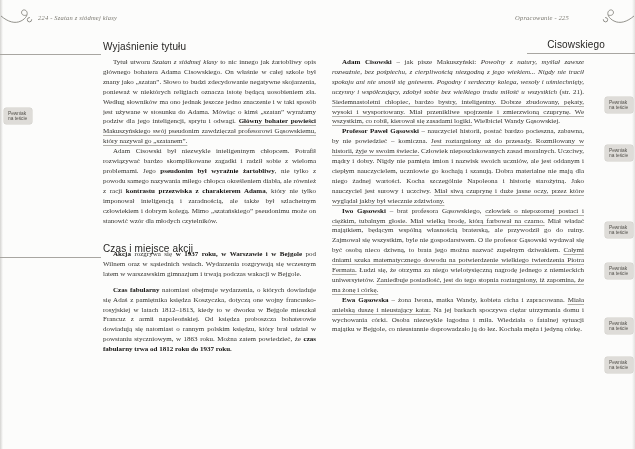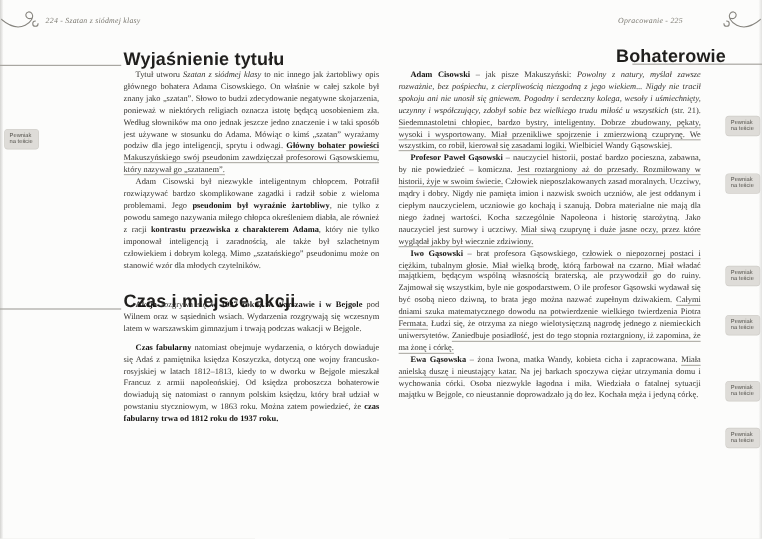--- a/index.html
+++ b/index.html
@@ -21,22 +21,22 @@
   }
   .ph-left{ left:38px; }
   .ph-right{ right:66px; }
 
   .flourish{ position:absolute; top:7px; }
   .fl-left{ left:1px; }
   .fl-right{ right:1px; transform:scaleX(-1); }
 
   .section-heading{
     position:absolute;
-    font-family:"Liberation Sans", sans-serif; font-weight:700;
-    font-size:15px; letter-spacing:.15px; color:#201f1d; white-space:nowrap;
+    font-family:"Liberation Sans", sans-serif; font-weight:400;
+    font-size:10px; letter-spacing:.15px; color:#201f1d; white-space:nowrap;
   }
   .rule{ position:absolute; height:1px; background:#a8a6a1; }
 
   .paras{
     position:absolute; overflow:hidden;
     font-size:7px; line-height:9.9px; color:#32312d;
     text-align:justify; hyphens:auto; -webkit-hyphens:auto;
   }
   .paras p{ margin:0; text-indent:10px; }
   .paras.spaced p + p{ margin-top:6px; }
@@ -87,21 +87,21 @@
     </div>
 
   <div class="rule" style="left:0; top:257px; width:101px"></div>
   <div class="section-heading" style="left:103px; top:243px">Czas i miejsce akcji</div>
   <div class="paras spaced" style="left:103px; top:250px; width:213px; height:122px">
       <p><span class="b">Akcja</span><span> rozgrywa się </span><span class="b">w 1937 roku, w Warszawie i w Bejgole</span><span> pod Wilnem oraz w sąsiednich wsiach. Wydarzenia rozgrywają się wczesnym latem w warszawskim gimnazjum i trwają podczas wakacji w Bejgole.</span></p>
       <p><span class="b">Czas fabularny</span><span> natomiast obejmuje wydarzenia, o których dowiaduje się Adaś z pamiętnika księdza Koszyczka, dotyczą one wojny francusko-rosyjskiej w latach 1812–1813, kiedy to w dworku w Bejgole mieszkał Francuz z armii napoleońskiej. Od księdza proboszcza bohaterowie dowiadują się natomiast o rannym polskim księdzu, który brał udział w powstaniu styczniowym, w 1863 roku. Można zatem powiedzieć, że </span><span class="b">czas fabularny trwa od 1812 roku do 1937 roku.</span></p>
     </div>
 
   <div class="rule" style="left:527px; top:53px; width:108px"></div>
-  <div class="section-heading" style="right:30px; top:39px">Bohaterowie</div>
+  <div class="section-heading" style="right:30px; top:39px">Cisowskiego</div>
   <div class="paras" style="left:332px; top:58px; width:252px; height:384px">
       <p><span class="b">Adam Cisowski</span><span> – jak pisze Makuszyński: </span><span class="i">Powolny z natury, myślał zawsze rozważnie, bez pośpiechu, z cierpliwością niezgodną z jego wiekiem... Nigdy nie tracił spokoju ani nie unosił się gniewem. Pogodny i serdeczny kolega, wesoły i uśmiechnięty, uczynny i współczujący, zdobył sobie bez wielkiego trudu miłość u wszystkich</span><span> (str. 21). </span><span class="u">Siedemnastoletni chłopiec, bardzo bystry, inteligentny. Dobrze zbudowany, pękaty, wysoki i wysportowany. Miał przenikliwe spojrzenie i zmierzwioną czuprynę. We wszystkim, co robił, kierował się zasadami logiki.</span><span> Wielbiciel Wandy Gąsowskiej.</span></p>
       <p><span class="b">Profesor Paweł Gąsowski</span><span> – nauczyciel historii, postać bardzo pocieszna, zabawna, by nie powiedzieć – komiczna. </span><span class="u">Jest roztargniony aż do przesady. Rozmiłowany w historii, żyje w swoim świecie.</span><span> Człowiek nieposzlakowanych zasad moralnych. Uczciwy, mądry i dobry. Nigdy nie pamięta imion i nazwisk swoich uczniów, ale jest oddanym i ciepłym nauczycielem, uczniowie go kochają i szanują. Dobra materialne nie mają dla niego żadnej wartości. Kocha szczególnie Napoleona i historię starożytną. Jako nauczyciel jest surowy i uczciwy. </span><span class="u">Miał siwą czuprynę i duże jasne oczy, przez które wyglądał jakby był wiecznie zdziwiony.</span></p>
       <p><span class="b">Iwo Gąsowski</span><span> – brat profesora Gąsowskiego, </span><span class="u">człowiek o niepozornej postaci i ciężkim, tubalnym głosie. Miał wielką brodę, którą farbował na czarno.</span><span> Miał władać majątkiem, będącym wspólną własnością braterską, ale przywodził go do ruiny. Zajmował się wszystkim, byle nie gospodarstwem. O ile profesor Gąsowski wydawał się być osobą nieco dziwną, to brata jego można nazwać zupełnym dziwakiem. </span><span class="u">Całymi dniami szuka matematycznego dowodu na potwierdzenie wielkiego twierdzenia Piotra Fermata.</span><span> Łudzi się, że otrzyma za niego wielotysięczną nagrodę jednego z niemieckich uniwersytetów. </span><span class="u">Zaniedbuje posiadłość, jest do tego stopnia roztargniony, iż zapomina, że ma żonę i córkę.</span></p>
       <p><span class="b">Ewa Gąsowska</span><span> – żona Iwona, matka Wandy, kobieta cicha i zapracowana. </span><span class="u">Miała anielską duszę i nieustający katar.</span><span> Na jej barkach spoczywa ciężar utrzymania domu i wychowania córki. Osoba niezwykle łagodna i miła. Wiedziała o fatalnej sytuacji majątku w Bejgole, co nieustannie doprowadzało ją do łez. Kochała męża i jedyną córkę.</span></p>
     </div>
 
   <div class="badge" style="left:4px; top:108px">
     <span>Pewniak</span>
     <span>na teście</span>

